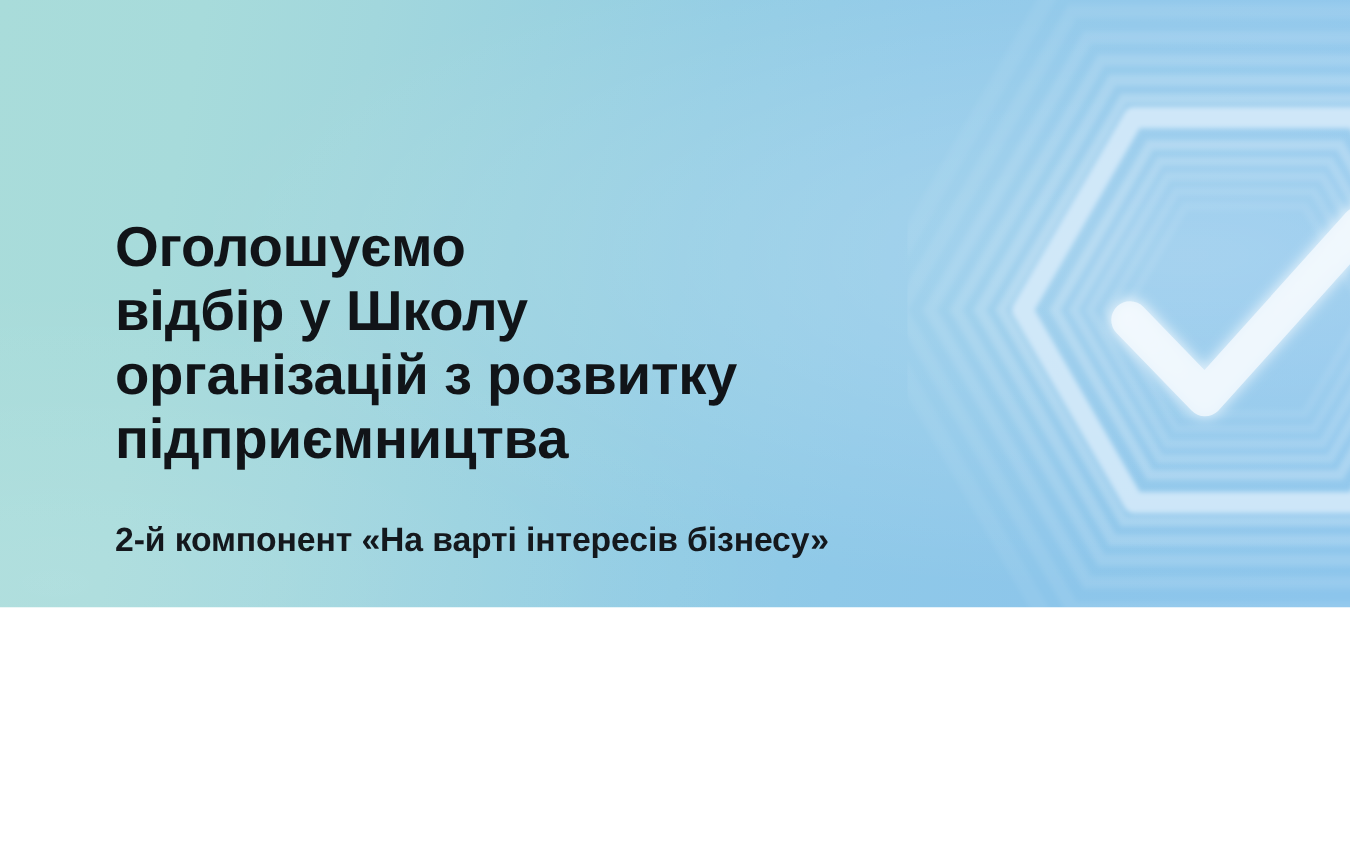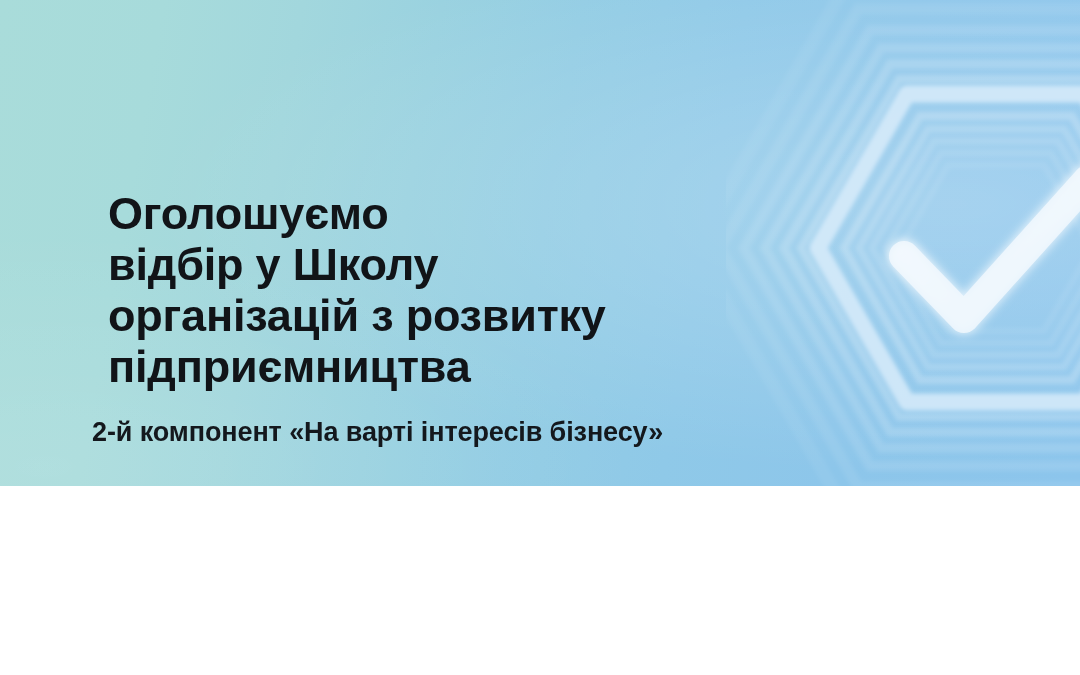--- a/index.html
+++ b/index.html
@@ -52,21 +52,21 @@
     width: 540px;
     height: 580px;
     pointer-events: none;
   }
 
   
   .headline {
     position: absolute;
     left: 92px;
     top: 172px;
-    margin: 16px;
+    margin: 0;
     font-family: "Liberation Sans Narrow", "Liberation Sans", sans-serif;
     font-weight: 700;
     font-size: 45px;
     line-height: 51px;
     letter-spacing: -0.2px;
     color: #111418;
     white-space: pre-line;
   }
   .subhead {
     position: absolute;

